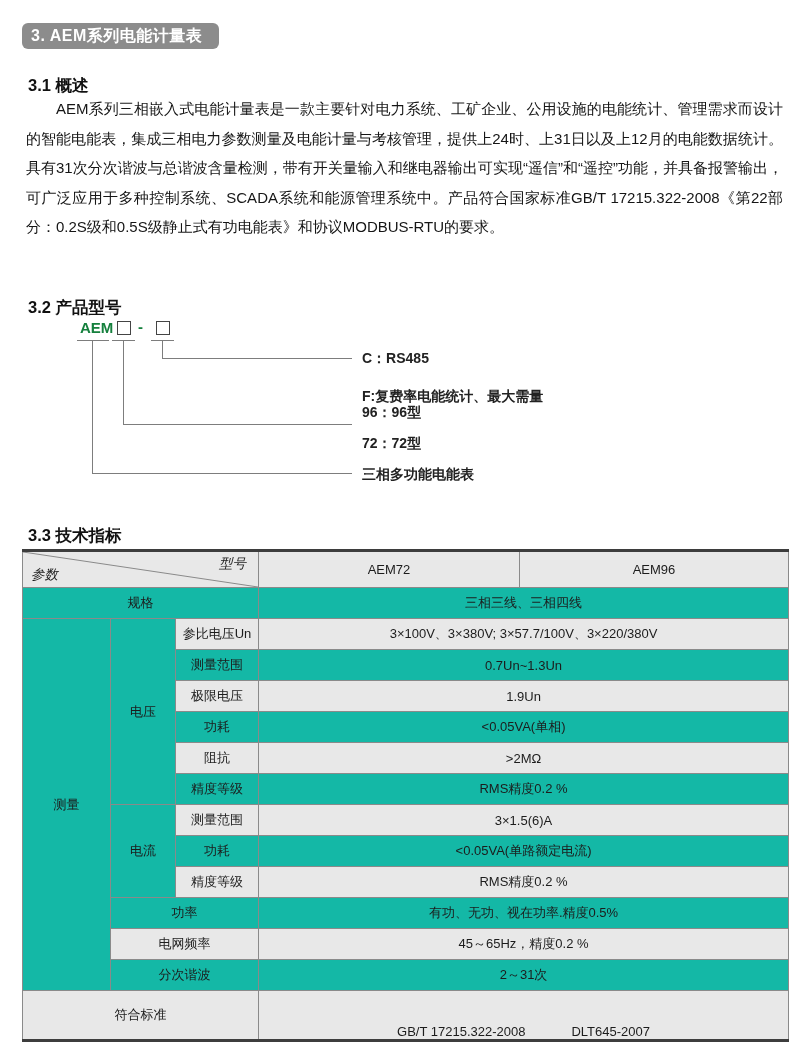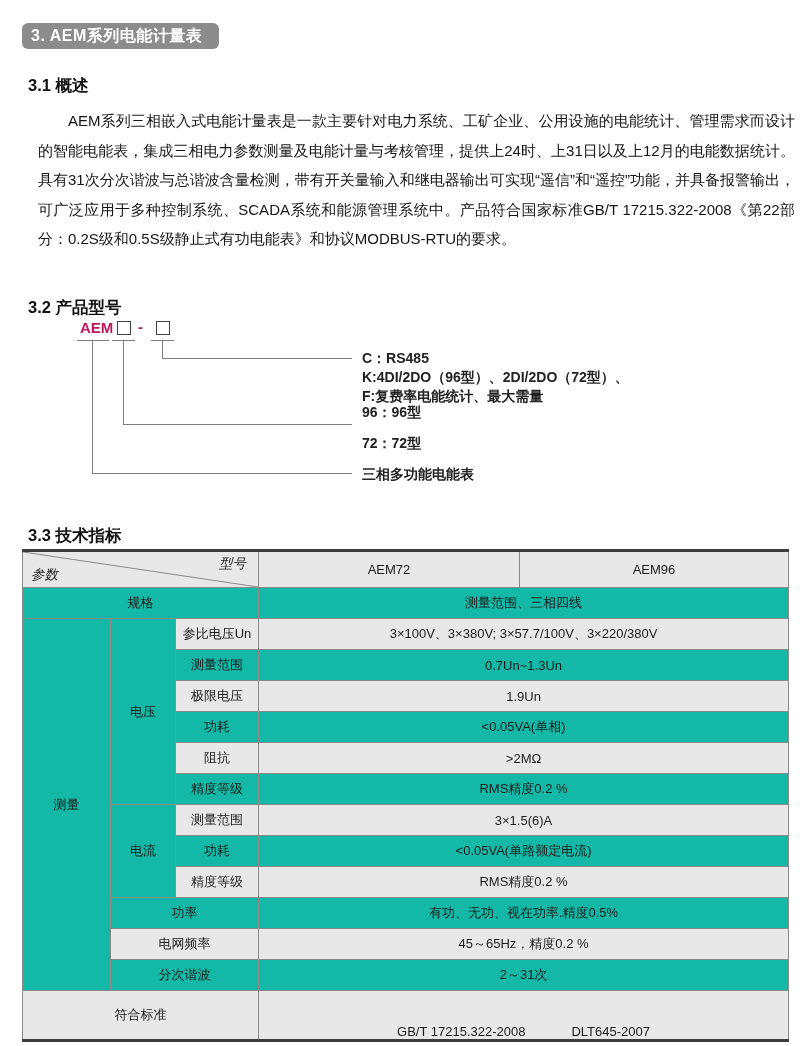--- a/index.html
+++ b/index.html
@@ -12,25 +12,25 @@
           letter-spacing:0.5px;border-radius:6px;}
 
   
   .sec-h{position:absolute;left:28px;font-size:16.5px;font-weight:bold;color:#111;}
   .h-overview{top:61px;}
   .h-model{top:283px;}
   .h-specs{top:511px;}
 
   
   .para{position:absolute;left:22px;top:90px;width:757px;font-size:15px;line-height:29.5px;
-        text-align:justify;text-indent:2em;color:#151515;margin:16px;}
+        text-align:justify;text-indent:2em;color:#151515;margin:4px;}
 
   
   .diagram{position:absolute;left:0;top:0;width:800px;height:1046px;pointer-events:none;}
-  .diagram .t{position:absolute;font-size:15px;font-weight:bold;color:#be185d;}
+  .diagram .t{position:absolute;font-size:15px;font-weight:bold;color:#15803d;}
   .diagram .lbl{position:absolute;left:362px;font-size:14px;color:#222;white-space:nowrap;font-weight:bold;}
   .box{position:absolute;width:12px;height:12px;border:1.5px solid #444;background:#fff;}
   .ln{position:absolute;background:#7d7d7d;}
   .hln{height:1px;}
   .vln{width:1px;}
 
   
   table.specs{position:absolute;left:22px;top:549px;width:766px;border-collapse:collapse;
               table-layout:fixed;font-size:13px;color:#1c1c1c;}
   table.specs td{border:1px solid #8a8a8a;text-align:center;vertical-align:middle;
@@ -78,21 +78,20 @@
 
     <span class="ln vln" style="left:92px;top:340px;height:133px;"></span>
     <span class="ln vln" style="left:123px;top:340px;height:84px;"></span>
     <span class="ln vln" style="left:162px;top:340px;height:18px;"></span>
 
     <span class="ln hln" style="left:162px;top:358px;width:190px;"></span>
     <span class="ln hln" style="left:123px;top:424px;width:229px;"></span>
     <span class="ln hln" style="left:92px;top:473px;width:260px;"></span>
 
     <span class="lbl" style="top:350px;">C：RS485</span>
-    <span class="lbl" style="top:369px;">K:4DI/2DO（96型）、2DI/2DO（72型）、</span>
     <span class="lbl" style="top:388px;">F:复费率电能统计、最大需量</span>
     <span class="lbl" style="top:404px;">96：96型</span>
     <span class="lbl" style="top:435px;">72：72型</span>
     <span class="lbl" style="top:466px;">三相多功能电能表</span>
   </div>
 
   <h2 class="sec-h h-specs">3.3 技术指标</h2>
 
   <table class="specs">
     <colgroup>
@@ -111,21 +110,21 @@
         </svg>
         <span class="corner-top">型号</span>
         <span class="corner-bottom">参数</span>
       </td>
       <td class="g">AEM72</td>
       <td class="g">AEM96</td>
     </tr>
 
     <tr>
       <td colspan="3" class="w">规格</td>
-      <td colspan="2" class="w">测量范围、三相四线</td>
+      <td colspan="2" class="w">三相三线、三相四线</td>
     </tr>
 
     <tr>
       <td rowspan="12" class="w">测量</td>
       <td rowspan="6" class="w">电压</td>
       <td class="g">参比电压Un</td>
       <td colspan="2" class="g">3×100V、3×380V; 3×57.7/100V、3×220/380V</td>
     </tr>
     <tr>
       <td class="w">测量范围</td>

